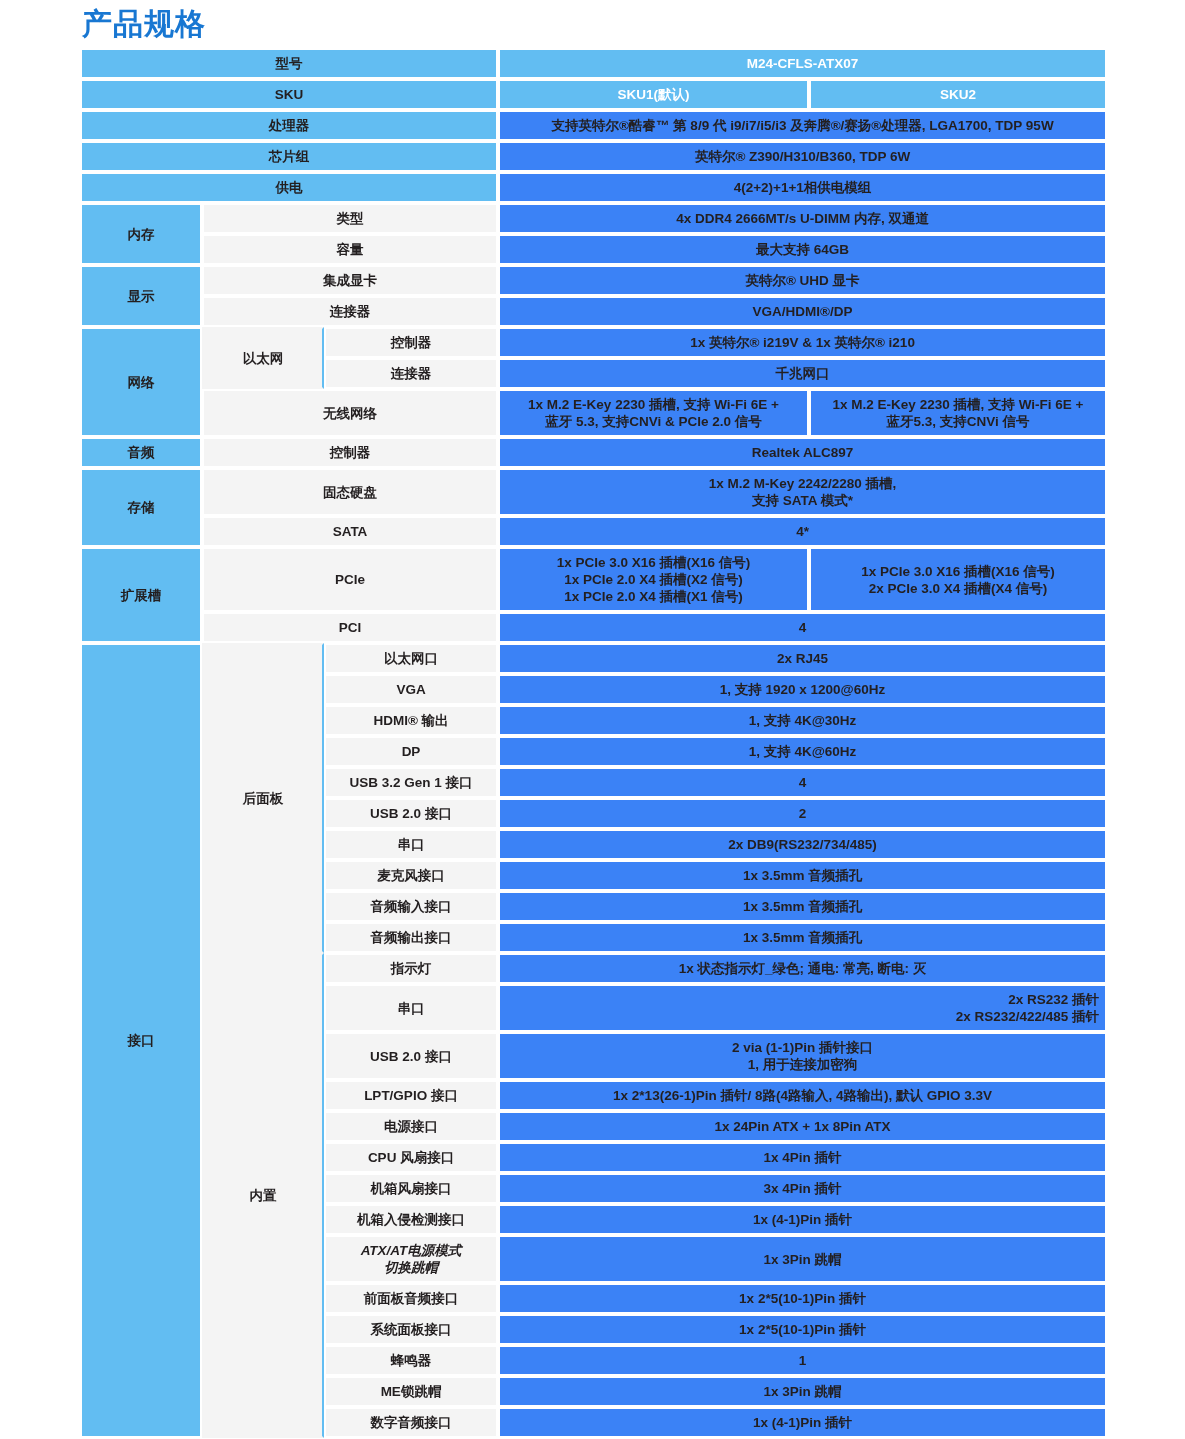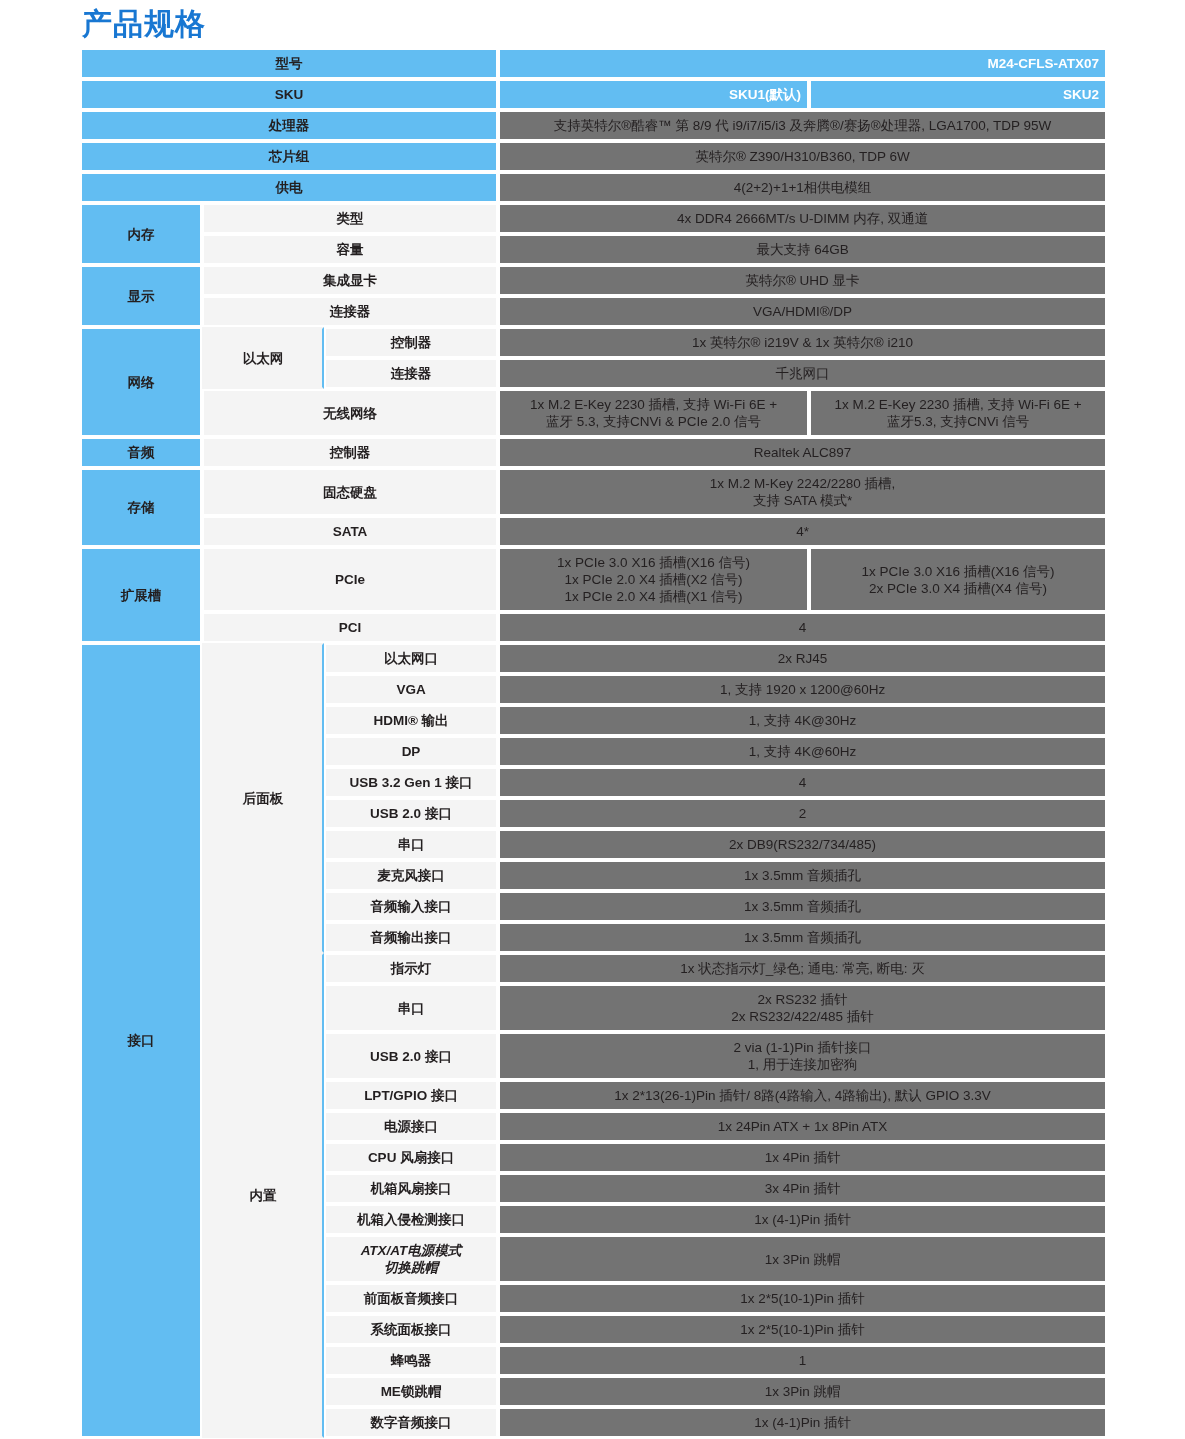--- a/index.html
+++ b/index.html
@@ -63,32 +63,31 @@
     border: 2px solid #62bdf2;
     font-size: 13.5px;
     margin-top: 25px;
   }
   td.lbl.nob {
     border: 2px solid #f4f4f4;
     border-right-color: #62bdf2;
   }
   
   td.val {
-    background: #737373;
+    background: #3b82f6;
     border: 2px solid #62bdf2;
     color: #231f20;
     font-size: 13.5px;
-    font-weight: normal;
+    font-weight: bold;
   }
   td.val.bluehdr {
     background: #62bdf2;
     color: #ffffff;
     font-weight: bold;
     border-color: #ffffff;
-    text-align: right;
   }
   .ml { white-space: pre-line; }
 </style>
 </head>
 <body>
 
 <div class="page">
 
   <div class="title">产品规格</div>
 
@@ -241,21 +240,21 @@
         <td class="val" colspan="2">1x 3.5mm 音频插孔</td>
       </tr>
 
       <tr>
         <td class="lbl nob" rowspan="14">内置</td>
         <td class="lbl">指示灯</td>
         <td class="val" colspan="2">1x 状态指示灯_绿色; 通电: 常亮, 断电: 灭</td>
       </tr>
       <tr>
         <td class="lbl">串口</td>
-        <td class="val ml" colspan="2" style="white-space: pre-line;">2x RS232 插针
+        <td class="val ml" colspan="2" style="white-space: pre-line; text-align: right;">2x RS232 插针
 2x RS232/422/485 插针</td>
       </tr>
       <tr>
         <td class="lbl">USB 2.0 接口</td>
         <td class="val ml" colspan="2" style="white-space: pre-line;">2 via (1-1)Pin 插针接口
 1, 用于连接加密狗</td>
       </tr>
       <tr>
         <td class="lbl">LPT/GPIO 接口</td>
         <td class="val" colspan="2">1x 2*13(26-1)Pin 插针/ 8路(4路输入, 4路输出), 默认 GPIO 3.3V</td>

